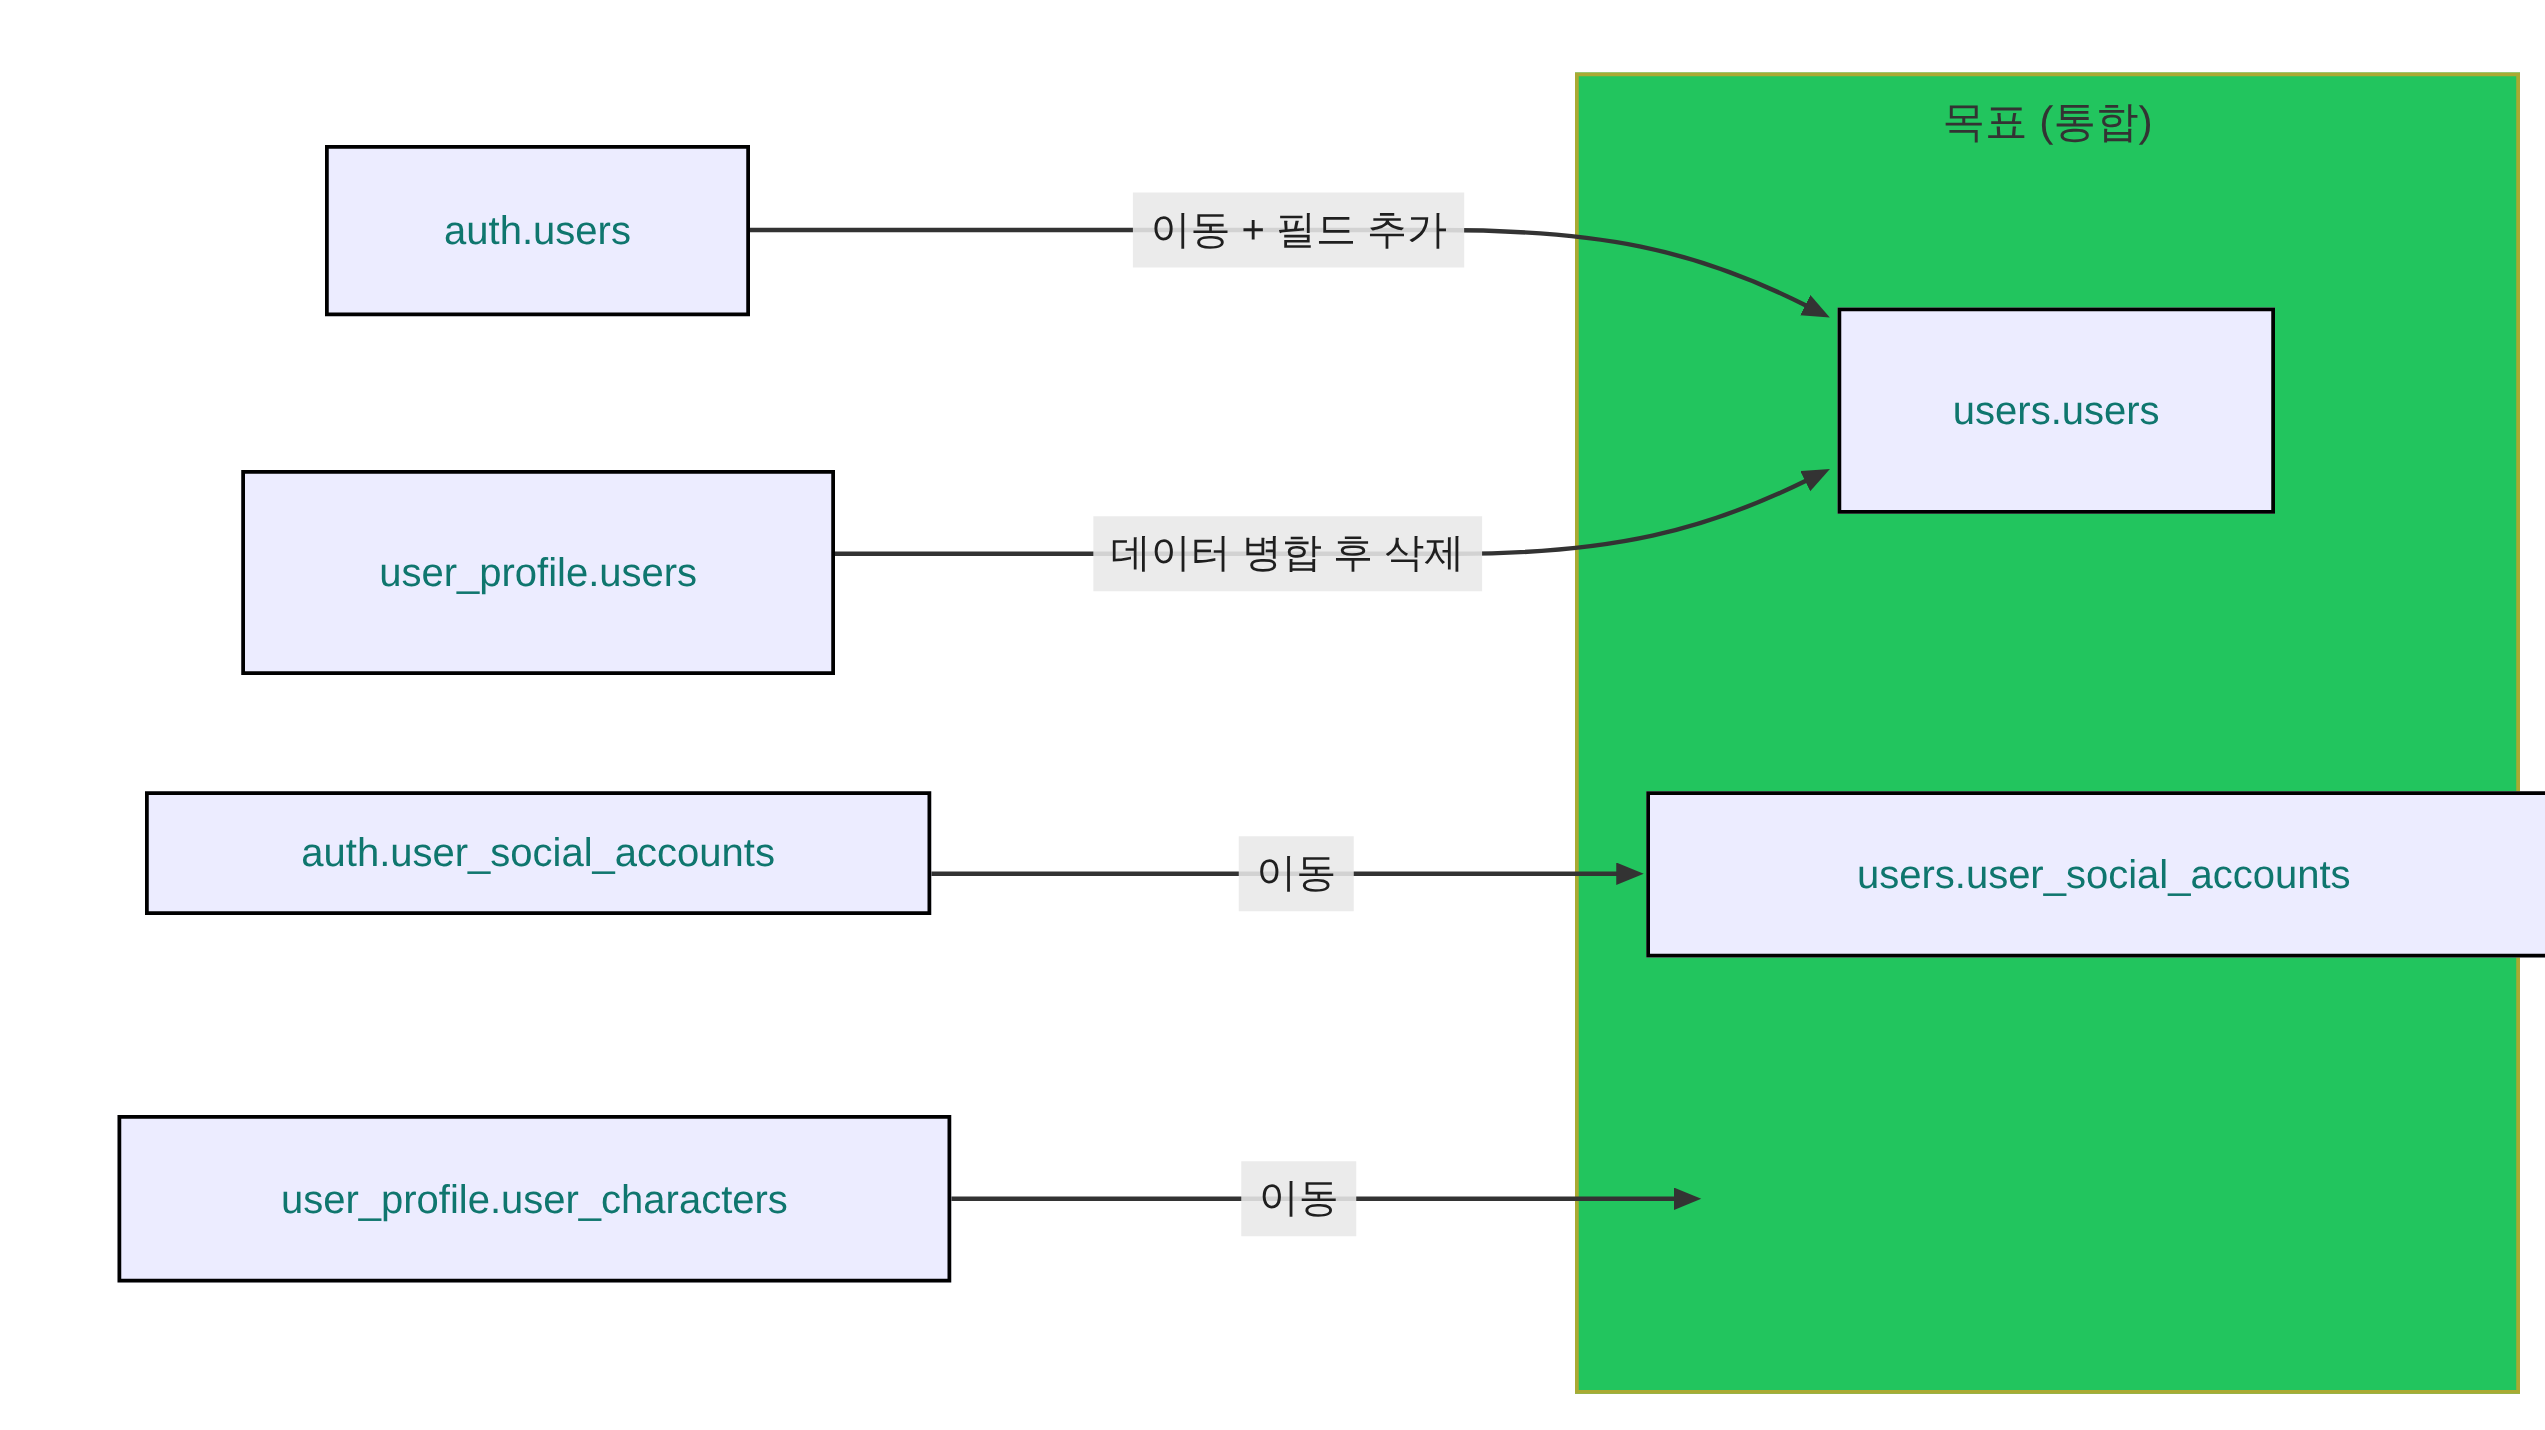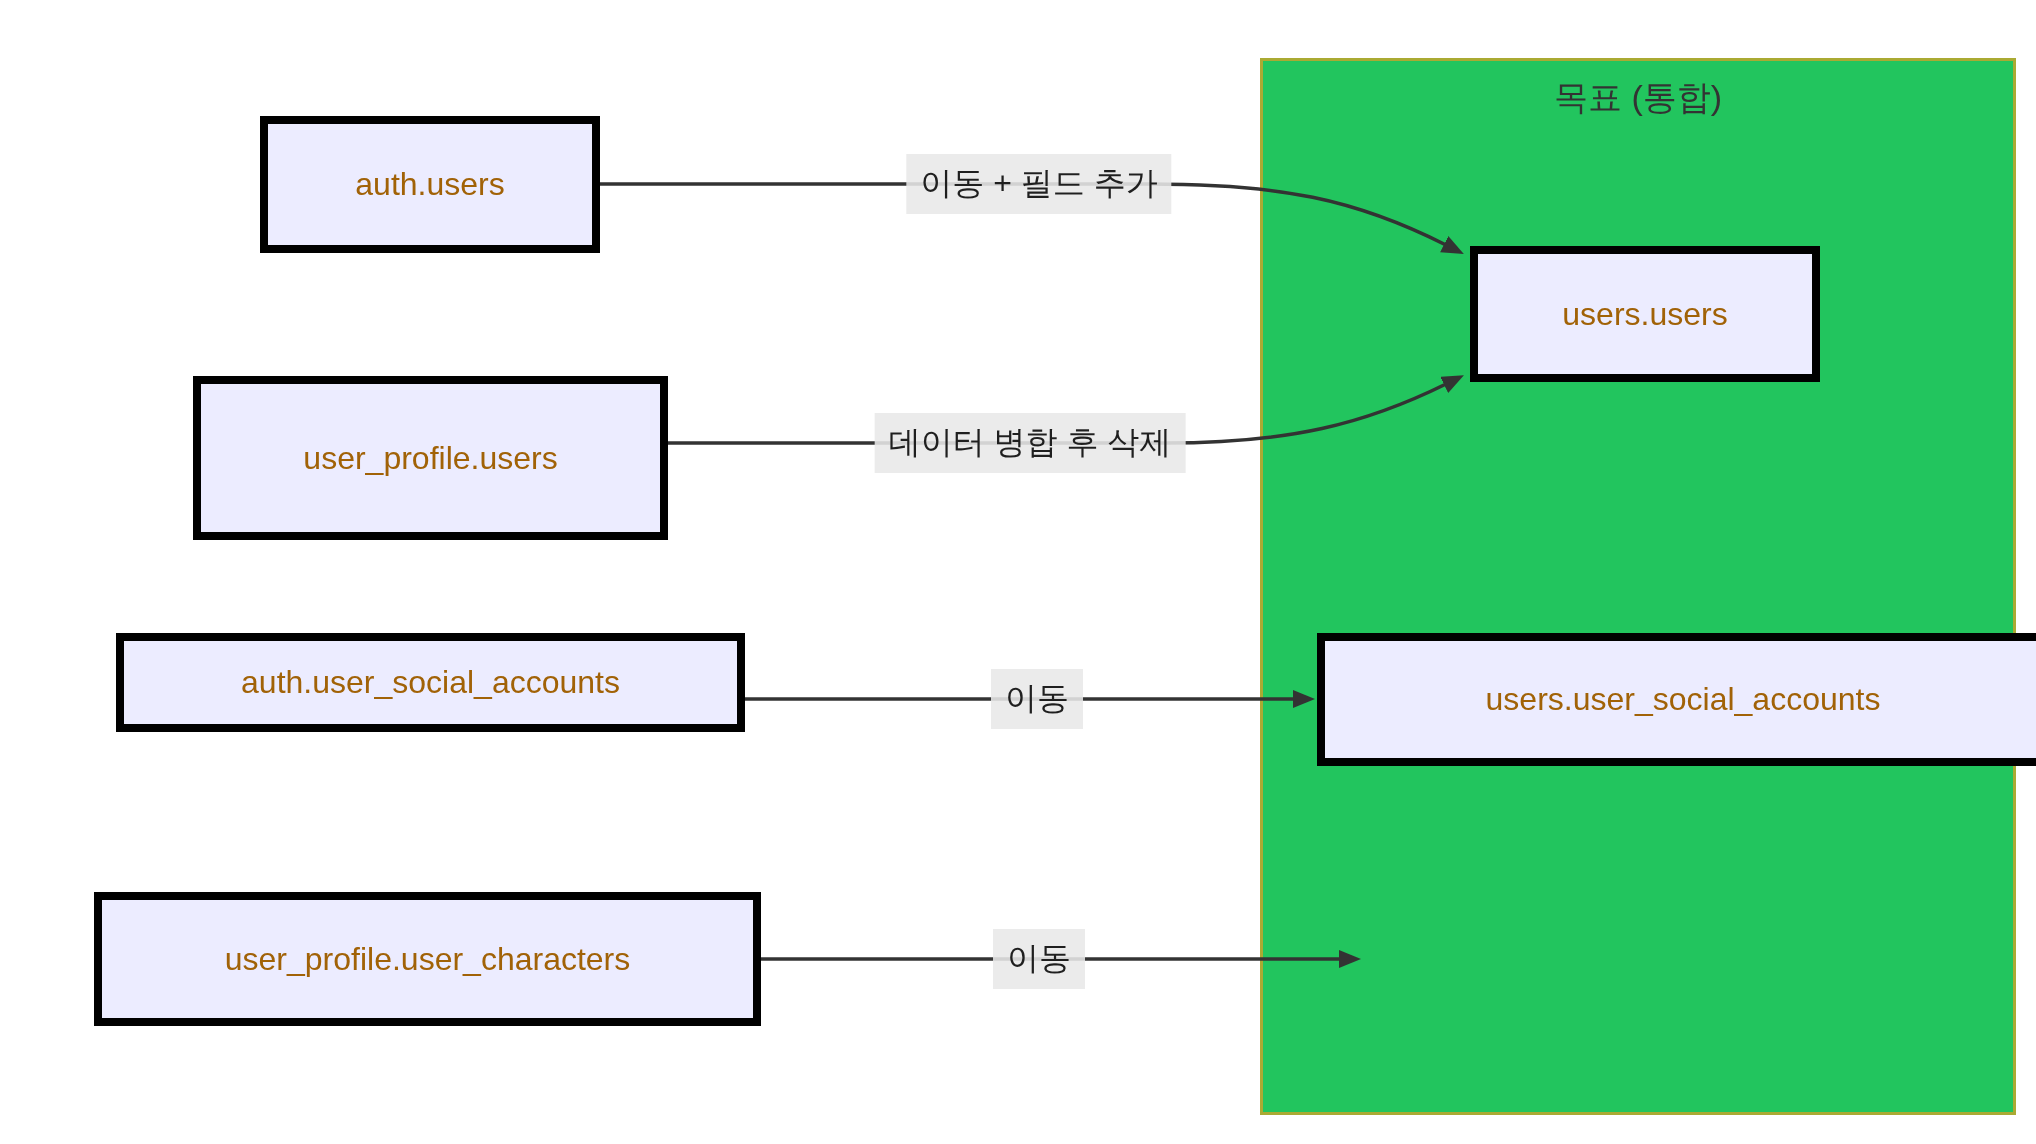--- a/index.html
+++ b/index.html
@@ -39,33 +39,33 @@
   }
   .edge-path {
     fill: none;
     stroke: #333333;
     stroke-width: 3.5px;
   }
   .node {
     position: absolute;
     box-sizing: border-box;
     background: #ececff;
-    border: 8px solid #000000;
+    border: 3px solid #000000;
     display: flex;
     align-items: center;
     justify-content: center;
     font-size: 32px;
-    color: #a16207;
+    color: #0f766e;
     white-space: nowrap;
   }
   .n-auth-users            { left: 260px;  top: 116px; width: 340px; height: 137px; }
   .n-user-profile-users    { left: 193px;  top: 376px; width: 475px; height: 164px; }
   .n-auth-social           { left: 116px;  top: 633px; width: 629px; height: 99px; }
   .n-user-profile-chars    { left: 94px;   top: 892px; width: 667px; height: 134px; }
-  .n-users-users           { left: 1470px; top: 246px; width: 350px; height: 136px; }
+  .n-users-users           { left: 1470px; top: 246px; width: 350px; height: 165px; }
   .n-users-social          { left: 1317px; top: 633px; width: 732px; height: 133px; }
   .n-users-chars           { left: 1363px; top: 892px; width: 545px; height: 134px; }
   .edge-label {
     position: absolute;
     transform: translate(-50%, -50%);
     background: rgba(232, 232, 232, 0.88);
     padding: 8px 14px;
     font-size: 32px;
     color: #1f1f1f;
     white-space: nowrap;

